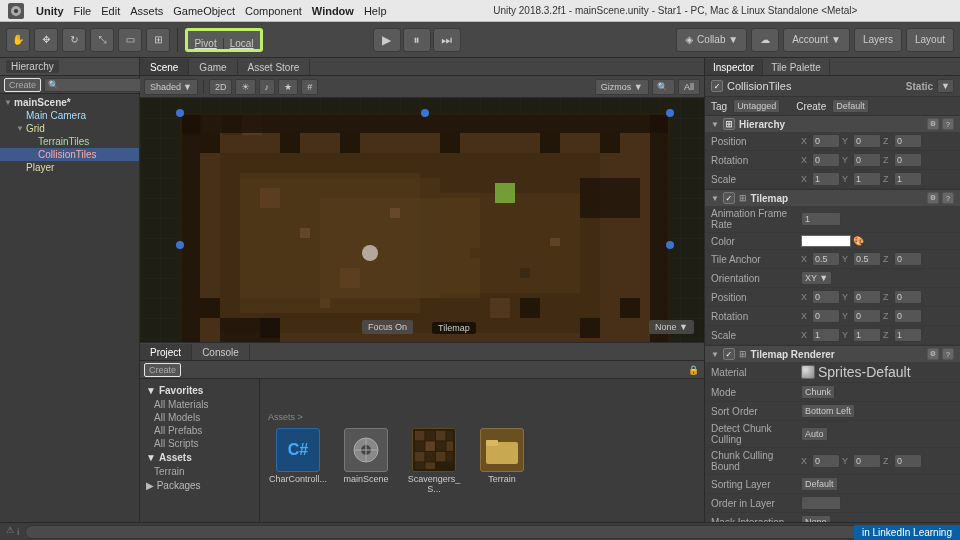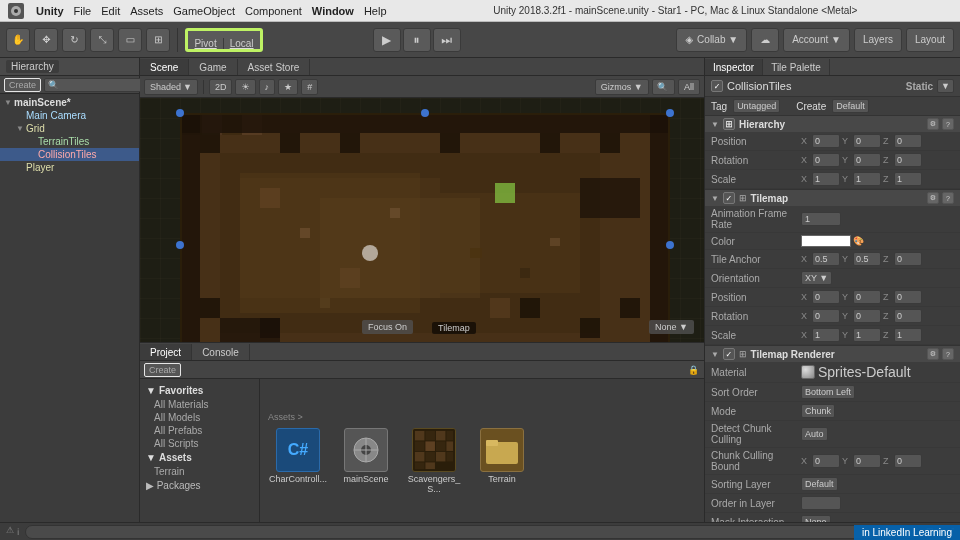--- a/index.html
+++ b/index.html
@@ -867,26 +867,26 @@
             </div>
         </div>
         <div class="insp-row">
           <span class="insp-label">Material</span>
           <div style="display:flex;align-items:center;gap:3px;flex:1;">
             <div style="width:14px;height:14px;background:radial-gradient(circle at 30% 30%,#ddd,#888);border-radius:2px;border:1px solid #666;"></div>
             <span style="font-size:14px;color:#ccc;">Sprites-Default</span>
           </div>
         </div>
         <div class="insp-row">
+          <span class="insp-label">Mode</span>
+          <div class="insp-dropdown">Chunk</div>
+        </div>
+        <div class="insp-row">
           <span class="insp-label">Sort Order</span>
           <div class="insp-dropdown">Bottom Left</div>
-        </div>
-        <div class="insp-row">
-          <span class="insp-label">Mode</span>
-          <div class="insp-dropdown">Chunk</div>
         </div>
         <div class="insp-row">
           <span class="insp-label">Detect Chunk Culling</span>
           <div class="insp-dropdown">Auto</div>
         </div>
         <div class="insp-row">
           <span class="insp-label">Chunk Culling Bound</span>
           <div class="xyz-fields">
             <div class="xyz-group">
                 <span class="xyz-label">X</span>

